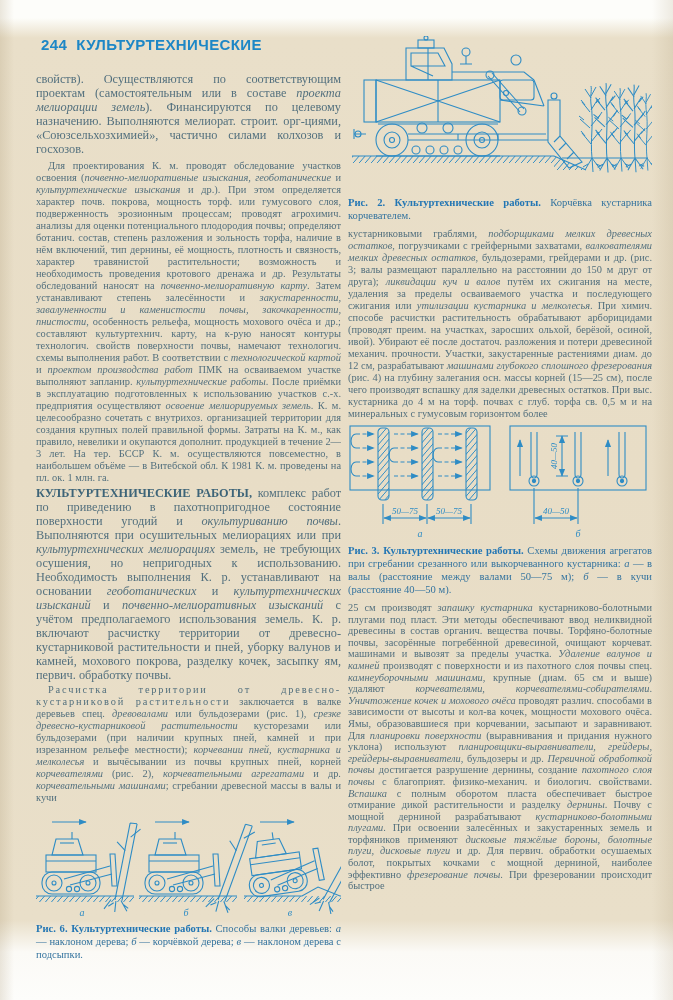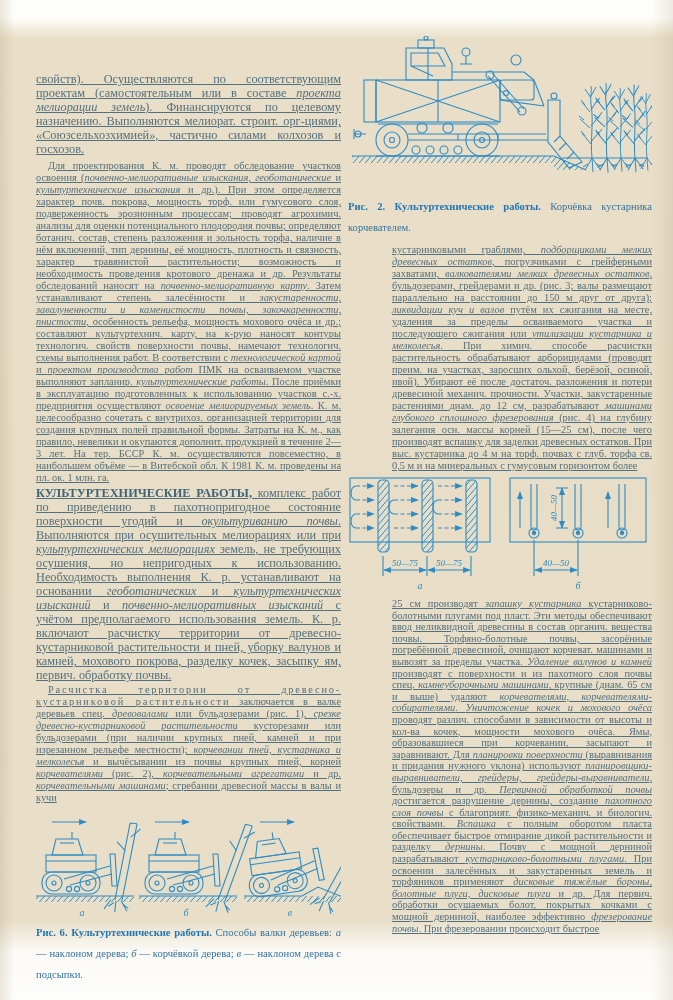--- a/index.html
+++ b/index.html
@@ -14,41 +14,44 @@
   }
   .hdr{
     position:absolute;left:41px;top:36px;
     font-family:"Liberation Sans",sans-serif;font-weight:bold;font-size:15px;
     color:#1d87c6;letter-spacing:.4px;white-space:nowrap;
   }
   .hdr .num{margin-right:9px;}
   .col{position:absolute;top:72px;color:#53707e;}
   .col-l{left:36px;width:305px;}
   .col-r{left:348px;top:36px;width:304px;}
-  p{margin:0;text-align:justify;text-decoration:underline;}
+  p{margin:0;text-align:justify;}
   .main{font-size:12.3px;line-height:14px;}
   .petit{font-size:10.4px;line-height:12px;}
   .ind{text-indent:12px;}
-  .mt2{margin-top:2px;} .mt4{margin-top:4px;} .mt6{margin-top:6px;margin-left:44px;}
+  .mt2{margin-top:2px;} .mt4{margin-top:4px;} .mt6{margin-top:6px;}
   .it{font-style:italic;}
   .bd{font-weight:bold;color:#3d6478;}
   .spc{letter-spacing:1.8px;}
-  .caption{font-size:10.6px;line-height:21px;color:#35749f;text-align:justify;}
+  .caption{font-size:10.6px;line-height:13px;color:#35749f;text-align:justify;}
   .caption .bd{color:#2376b4;}
   figure{margin:0;}
   svg{display:block;}
   svg text{fill:#2e8cc5;font-family:"Liberation Serif",serif;font-style:italic;}
   .figlabel{font-size:10px;}
   .dimtxt{font-size:9px;}
 </style>
 </head>
 <body>
 
 <div class="sheet">
 
+  <div class="hdr">
+    <span class="num">244</span><span>КУЛЬТУРТЕХНИЧЕСКИЕ</span>
+  </div>
 
   <div class="col col-l">
     <p class="main">свойств). Осуществляются по соответствующим проектам (самостоятельным или в составе <span class="it">проекта мелиорации земель</span>). Финансируются по целевому назначению. Выполняются мелиорат. строит. орг-циями, «Союзсельхозхимией», частично силами колхозов и госхозов.</p>
     <p class="petit ind mt4">Для проектирования К. м. проводят обследование участков освоения (<span class="it">почвенно-мелиоративные изыскания, геоботанические</span> и <span class="it">культуртехнические изыскания</span> и др.). При этом определяется характер почв. покрова, мощность торф. или гумусового слоя, подверженность эрозионным процессам; проводят агрохимич. анализы для оценки потенциального плодородия почвы; определяют ботанич. состав, степень разложения и зольность торфа, наличие в нём включений, тип дернины, её мощность, плотность и связность, характер травянистой растительности; возможность и необходимость проведения кротового дренажа и др. Результаты обследований наносят на <span class="it">почвенно-мелиоративную карту</span>. Затем устанавливают степень залесённости и <span class="it">закустаренности, завалуненности и каменистости почвы, закочкаренности, пнистости</span>, особенность рельефа, мощность мохового очёса и др.; составляют культуртехнич. карту, на к-рую наносят контуры технологич. свойств поверхности почвы, намечают технологич. схемы выполнения работ. В соответствии с <span class="it">технологической картой</span> и <span class="it">проектом производства работ</span> ПМК на осваиваемом участке выполняют запланир. <span class="it">культуртехнические работы</span>. После приёмки в эксплуатацию подготовленных к использованию участков с.-х. предприятия осуществляют <span class="it">освоение мелиорируемых земель</span>. К. м. целесообразно сочетать с внутрихоз. организацией территории для создания крупных полей правильной формы. Затраты на К. м., как правило, невелики и окупаются дополнит. продукцией в течение 2—3 лет. На тер. БССР К. м. осуществляются повсеместно, в наибольшем объёме — в Витебской обл. К 1981 К. м. проведены на пл. ок. 1 млн. га.</p>
     <p class="main mt2"><span class="bd">КУЛЬТУРТЕХНИЧЕСКИЕ РАБОТЫ,</span> комплекс работ по приведению в пахотнопригодное состояние поверхности угодий и <span class="it">окультуриванию почвы</span>. Выполняются при осушительных мелиорациях или при <span class="it">культуртехнических мелиорациях</span> земель, не требующих осушения, но непригодных к использованию. Необходимость выполнения К. р. устанавливают на основании <span class="it">геоботанических</span> и <span class="it">культуртехнических изысканий</span> и <span class="it">почвенно-мелиоративных изысканий</span> с учётом предполагаемого использования земель. К. р. включают расчистку территории от древесно-кустарниковой растительности и пней, уборку валунов и камней, мохового покрова, разделку кочек, засыпку ям, первич. обработку почвы.</p>
     <p class="petit ind mt2"><span class="spc">Расчистка территории от древесно-кустарниковой растительности</span> заключается в валке деревьев спец. <span class="it">древовалами</span> или бульдозерами (рис. 1), <span class="it">срезке древесно-кустарниковой растительности</span> кусторезами или бульдозерами (при наличии крупных пней, камней и при изрезанном рельефе местности); <span class="it">корчевании пней, кустарника и мелколесья</span> и вычёсывании из почвы крупных пней, корней <span class="it">корчевателями</span> (рис. 2), <span class="it">корчевательными агрегатами</span> и др. <span class="it">корчевательными машинами</span>; сгребании древесной массы в валы и кучи</p>
 
     <figure class="mt4">
       <svg width="305" height="110" viewBox="0 0 305 110">
         <defs>
@@ -246,18 +249,19 @@
           <path d="M186,64 V100 M230,64 V100"></path>
           <line x1="187" y1="94" x2="229" y2="94" marker-start="url(#arr)" marker-end="url(#arr)"></line>
         </g>
         <text class="dimtxt" x="57" y="90" text-anchor="middle">50—75</text>
         <text class="dimtxt" x="101" y="90" text-anchor="middle">50—75</text>
         <text class="dimtxt" transform="translate(209,32) rotate(-90)" text-anchor="middle">40—50</text>
         <text class="dimtxt" x="208" y="90" text-anchor="middle">40—50</text>
         <text class="figlabel" x="72" y="113" text-anchor="middle">а</text>
         <text class="figlabel" x="230" y="113" text-anchor="middle">б</text>
       </svg>
+      <figcaption class="caption mt4"><span class="bd">Рис. 3. Культуртехнические работы.</span> Схемы движения агрегатов при сгребании срезанного или выкорчеванного кустарника: <span class="it">а</span> — в валы (расстояние между валами 50—75 м); <span class="it">б</span> — в кучи (расстояние 40—50 м).</figcaption>
     </figure>
 
     <p class="petit mt6" style="line-height:11.6px">25 см производят <span class="it">запашку кустарника</span> кустарниково-болотными плугами под пласт. Эти методы обеспечивают ввод неликвидной древесины в состав органич. вещества почвы. Торфяно-болотные почвы, засорённые погребённой древесиной, очищают корчеват. машинами и вывозят за пределы участка. <span class="it">Удаление валунов и камней</span> производят с поверхности и из пахотного слоя почвы спец. <span class="it">камнеуборочными машинами</span>, крупные (диам. 65 см и выше) удаляют <span class="it">корчевателями, корчевателями-собирателями</span>. <span class="it">Уничтожение кочек и мохового очёса</span> проводят различ. способами в зависимости от высоты и кол-ва кочек, мощности мохового очёса. Ямы, образовавшиеся при корчевании, засыпают и заравнивают. Для <span class="it">планировки поверхности</span> (выравнивания и придания нужного уклона) используют <span class="it">планировщики-выравниватели, грейдеры, грейдеры-выравниватели</span>, бульдозеры и др. <span class="it">Первичной обработкой почвы</span> достигается разрушение дернины, создание <span class="it">пахотного слоя почвы</span> с благоприят. физико-механич. и биологич. свойствами. <span class="it">Вспашка</span> с полным оборотом пласта обеспечивает быстрое отмирание дикой растительности и разделку <span class="it">дернины</span>. Почву с мощной дерниной разрабатывают <span class="it">кустарниково-болотными плугами</span>. При освоении залесённых и закустаренных земель и торфяников применяют <span class="it">дисковые тяжёлые бороны, болотные плуги, дисковые плуги</span> и др. Для первич. обработки осушаемых болот, покрытых кочками с мощной дерниной, наиболее эффективно <span class="it">фрезерование почвы</span>. При фрезеровании происходит быстрое</p>
   </div>
 
 </div>
 
 </body></html>

